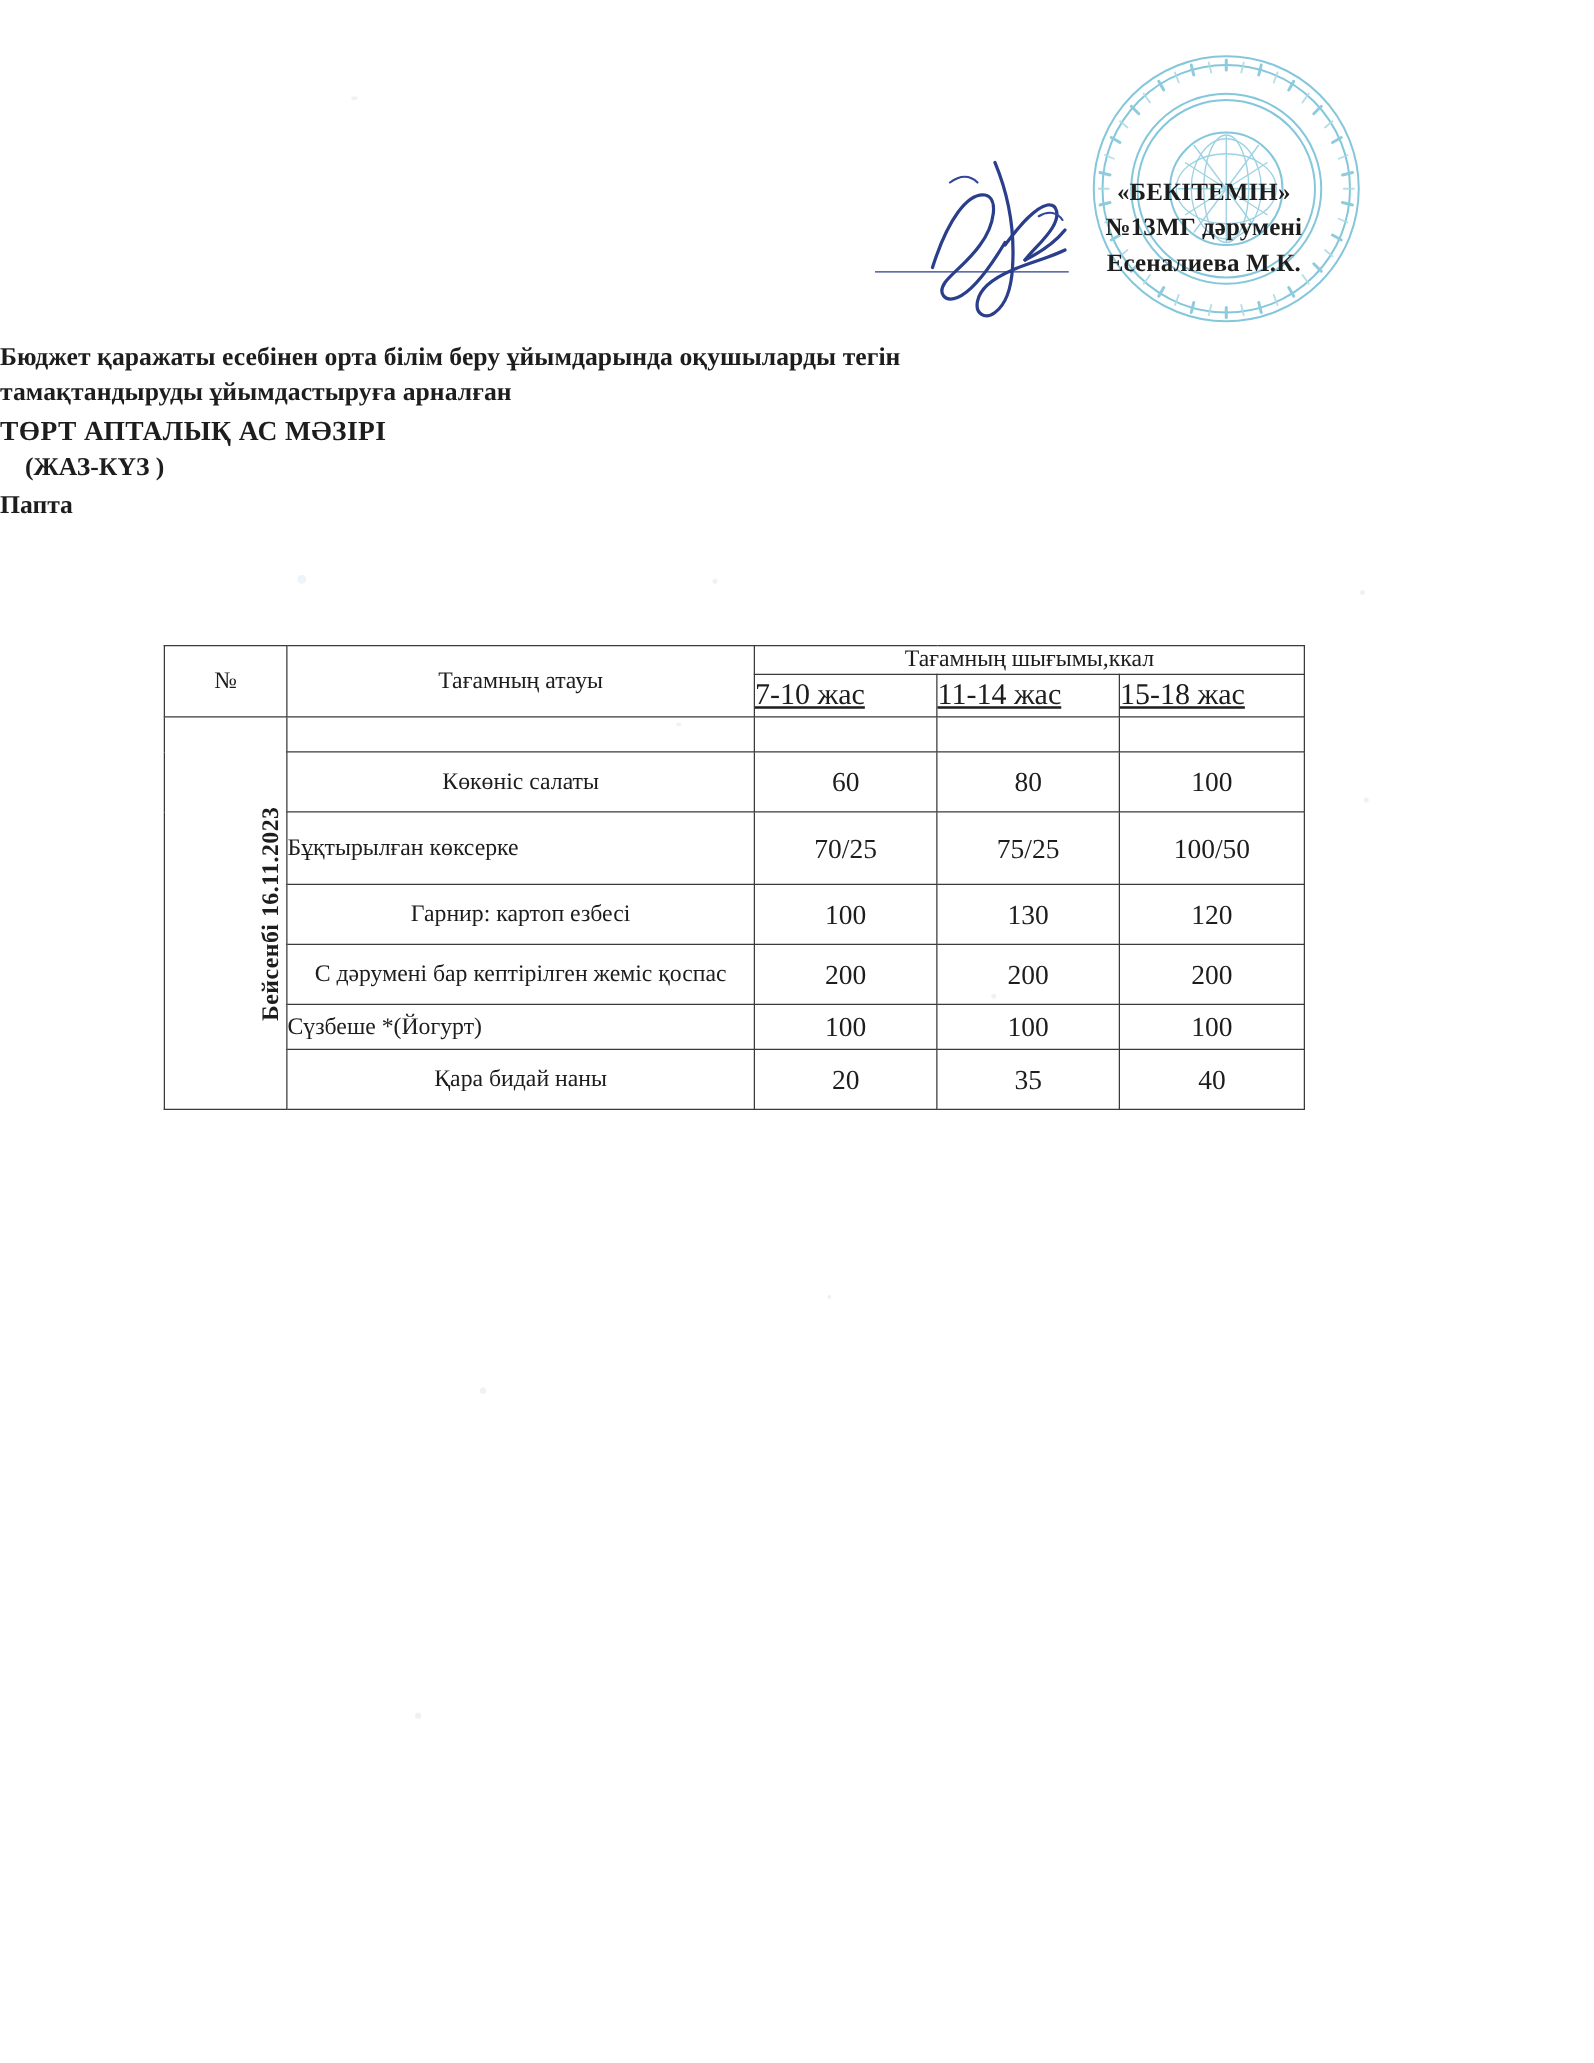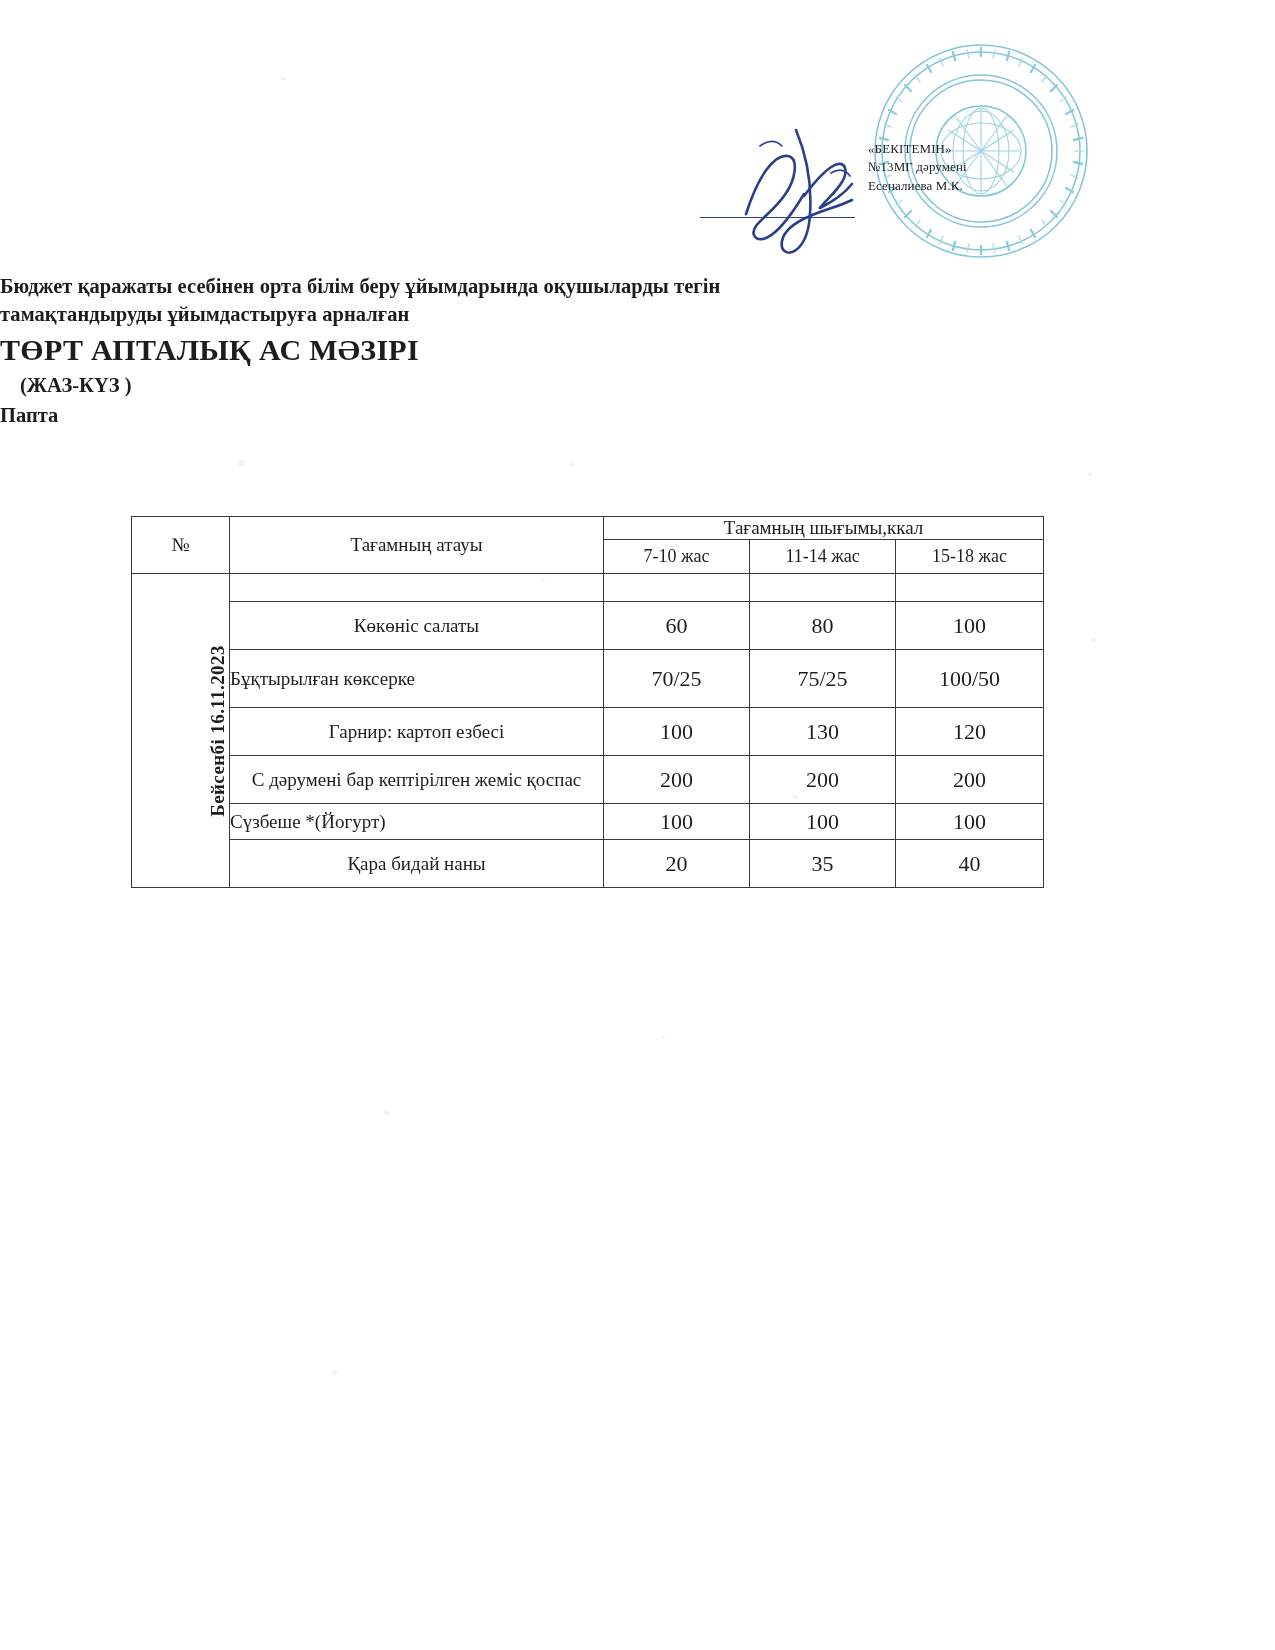--- a/index.html
+++ b/index.html
@@ -27,23 +27,23 @@
     border-radius: 50%;
     opacity: .5;
   }
 
   
   .approval-block {
     position: absolute;
     left: 868px;
     top: 140px;
     width: 190px;
-    text-align: left;
-    font-weight: normal;
-    font-size: 13px;
+    text-align: center;
+    font-weight: bold;
+    font-size: 20px;
     line-height: 1.42;
     letter-spacing: .1px;
     z-index: 6;
   }
   .approval-block div { white-space: nowrap; }
 
   
   .stamp {
     position: absolute;
     left: 872px;
@@ -83,21 +83,21 @@
     font-weight: bold;
     z-index: 3;
   }
   .title-line-1,
   .title-line-2 {
     font-size: 20.5px;
     line-height: 1.38;
     letter-spacing: .05px;
   }
   .title-line-3 {
-    font-size: 30px;
+    font-size: 22px;
     line-height: 1.42;
     letter-spacing: .3px;
   }
   .title-line-4 {
     font-size: 20.5px;
     line-height: 1.45;
     margin-left: 20px;
   }
   .title-line-5 {
     font-size: 20.5px;
@@ -126,24 +126,25 @@
   }
   th.hdr {
     font-weight: bold;
     font-size: 19px;
     text-align: center;
     padding: 8px 4px 0 4px;
     vertical-align: top;
   }
   th.hdr-sub {
     font-weight: bold;
-    font-size: 18px;
-    text-align: center;
+    font-size: 24px;
+    text-align: left;
     height: 34px;
     padding: 2px;
+    text-decoration: underline;
   }
   
   .c-no    { width: 98px; }
   .c-name  { width: 374px; }
   .c-a1    { width: 146px; }
   .c-a2    { width: 146px; }
   .c-a3    { width: 148px; }
 
   td.day-cell {
     width: 98px;

